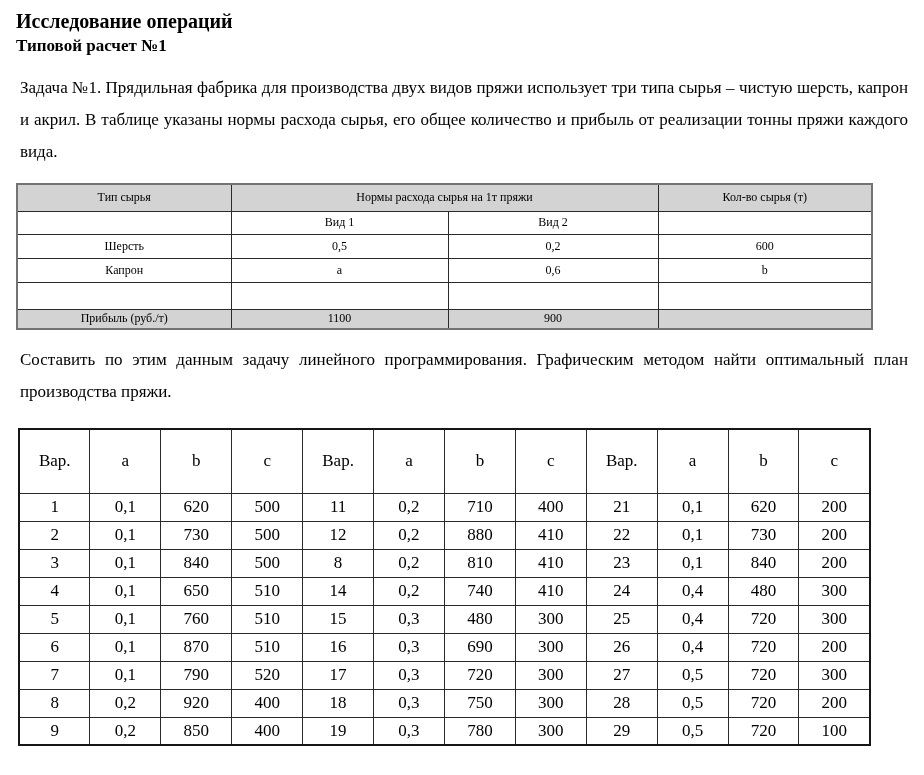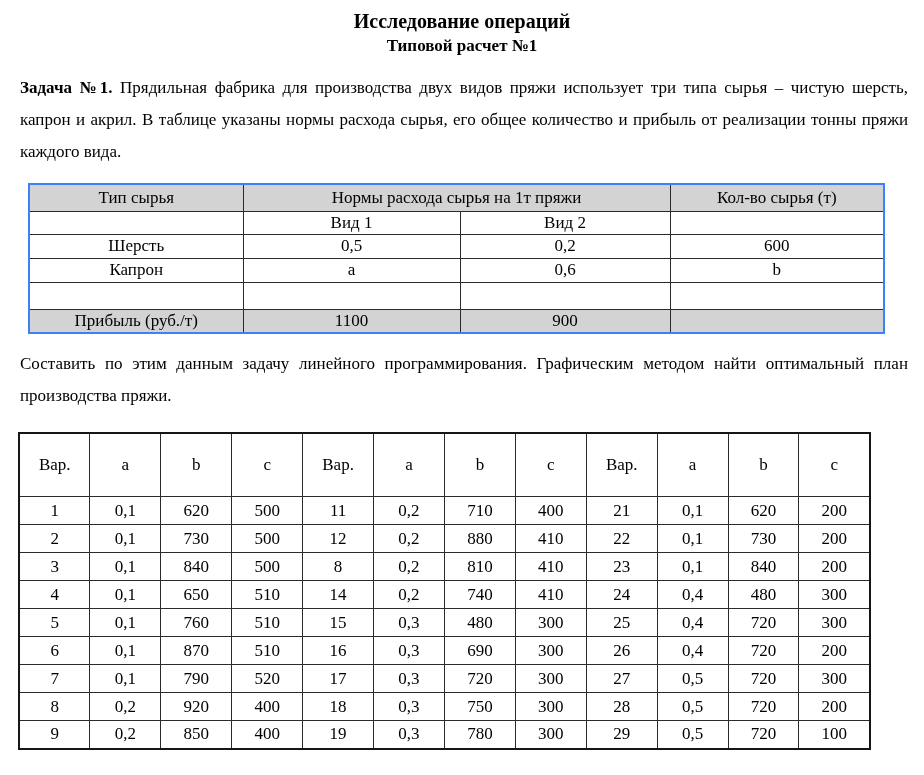--- a/index.html
+++ b/index.html
@@ -8,44 +8,44 @@
     width: 924px; height: 775px;
     background: #ffffff;
     color: #000000;
     font-family: "Liberation Serif", "DejaVu Serif", serif;
     overflow: hidden;
   }
   .doc { padding: 8px 16px 0 16px; }
 
   .title {
     font-size: 20px; font-weight: bold;
-    text-align: center; line-height: 26px;
+    line-height: 26px;
     margin: 0;
   }
   .subtitle {
     font-size: 17px; font-weight: bold;
-    text-align: center; line-height: 24px;
+    line-height: 24px;
     margin: 0;
   }
   p.body-par {
     font-size: 17px; line-height: 32px;
     text-align: justify;
     margin: 14px 0 0 4px;
     width: 888px;
   }
-  p.body-par b { font-weight: bold; }
+  p.body-par b { font-weight: normal; }
 
   table { border-collapse: collapse; table-layout: fixed; }
 
   
   table.materials {
     width: 855px;
-    margin: 15px 0 0 12px;
-    font-size: 17px;
-    border: 2px solid #3b82f6;
+    margin: 15px 0 0 0;
+    font-size: 12px;
+    border: 2px solid #737373;
   }
   table.materials th, table.materials td {
     border: 1px solid #2a2a2a;
     text-align: center;
     font-weight: normal;
     padding: 1px 4px;
     height: 24px;
     overflow: hidden;
     white-space: nowrap;
   }

